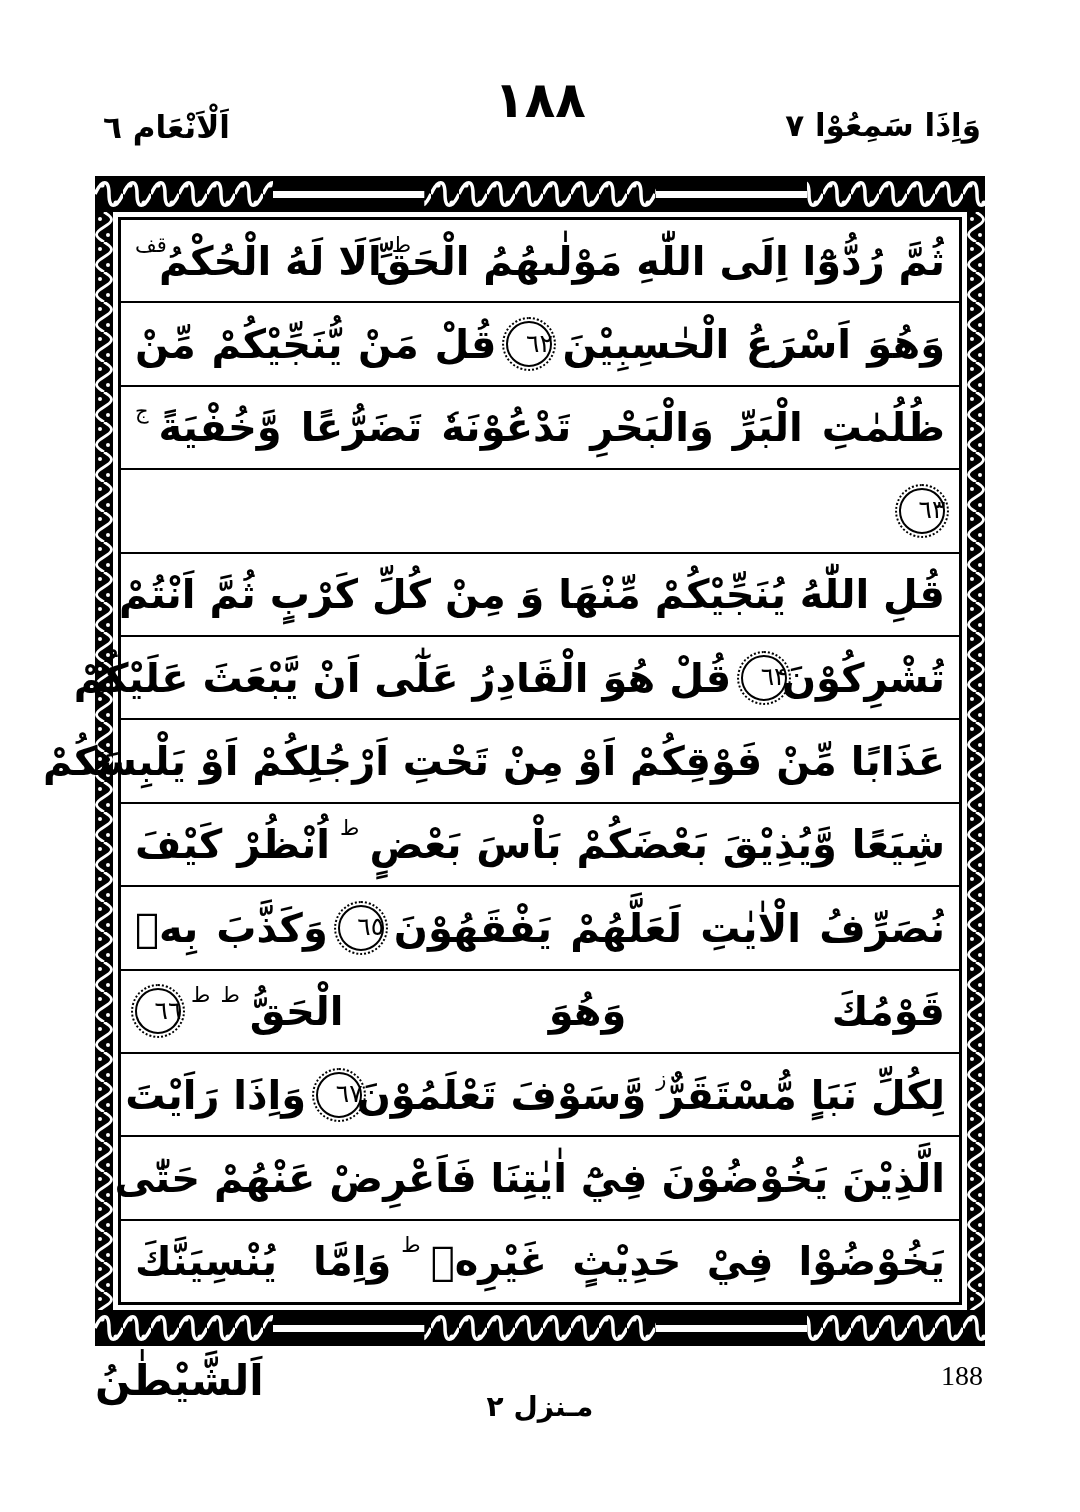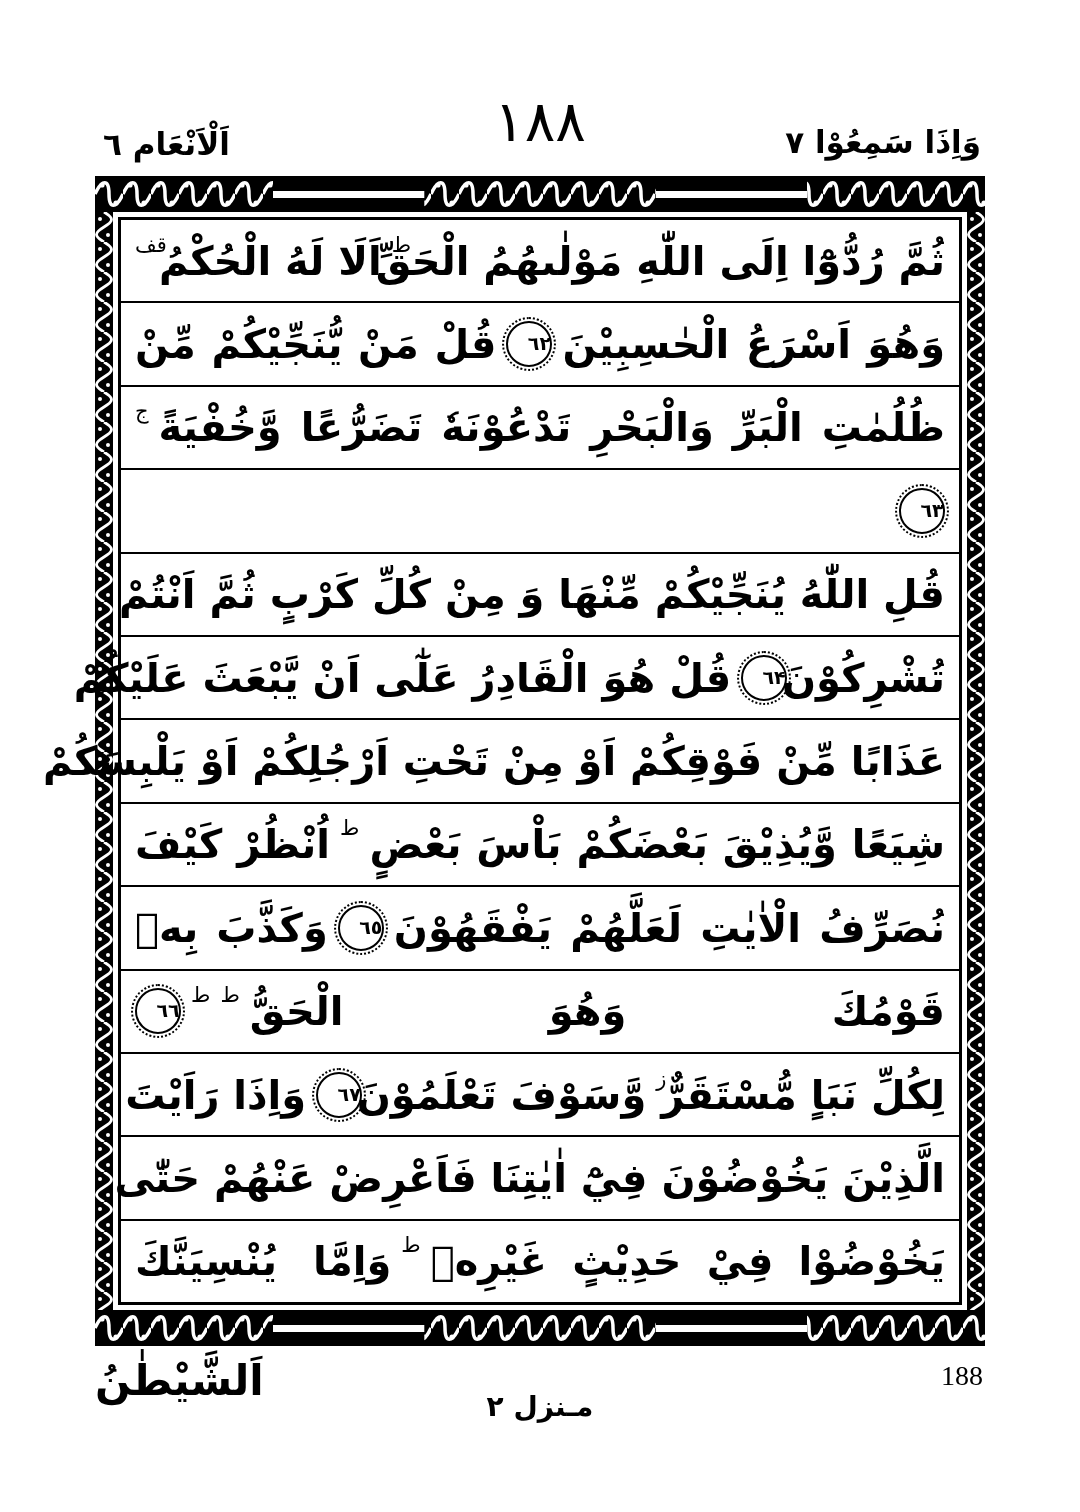--- a/index.html
+++ b/index.html
@@ -4,29 +4,29 @@
 <style>
   html,body{margin:0;padding:0;}
   body{
     width:1080px;height:1512px;position:relative;
     background:#ffffff;color:#000;
     font-family:"DejaVu Sans", sans-serif;
     overflow:hidden;
   }
   
   .header{
-    position:absolute;left:95px;right:95px;top:88px;height:84px;
+    position:absolute;left:95px;right:95px;top:71px;height:84px;
   }
   .hdr-surah{
     position:absolute;left:8px;bottom:10px;
     font-size:31px;font-weight:bold;direction:rtl;white-space:nowrap;
   }
   .hdr-page{
     position:absolute;left:50%;transform:translateX(-50%);top:0;
-    font-size:57px;font-weight:normal;direction:rtl;white-space:nowrap;
+    font-size:50px;font-weight:bold;direction:rtl;white-space:nowrap;
   }
   .hdr-juz{
     position:absolute;right:4px;bottom:12px;
     font-size:31px;font-weight:bold;direction:rtl;white-space:nowrap;margin-left:46px;
   }
   
   .frame{
     position:absolute;left:95px;top:176px;width:890px;height:1170px;
     display:flex;flex-direction:column;
   }
@@ -50,21 +50,21 @@
   .seg-text{
     display:block;min-width:0;
     text-align:justify;text-align-last:justify;
     white-space:nowrap;
   }
   .ayah-marker{
     flex:0 0 auto;width:46px;height:46px;box-sizing:border-box;
     border:2.5px solid #000;border-radius:50%;
     outline:2.5px dotted #000;outline-offset:2px;
     display:flex;align-items:center;justify-content:center;
-    font-size:19px;font-weight:bold;direction:rtl;padding-left:20px;
+    font-size:25px;font-weight:normal;direction:rtl;padding-left:20px;
   }
   .stop-sign{
     flex:0 0 auto;font-size:21px;font-weight:normal;
     transform:translateY(-16px);
   }
   
   .footer{position:absolute;left:95px;right:95px;top:1352px;height:80px;}
   .ftr-catchword{
     position:absolute;left:0;top:4px;
     font-size:42px;font-weight:bold;direction:rtl;white-space:nowrap;

